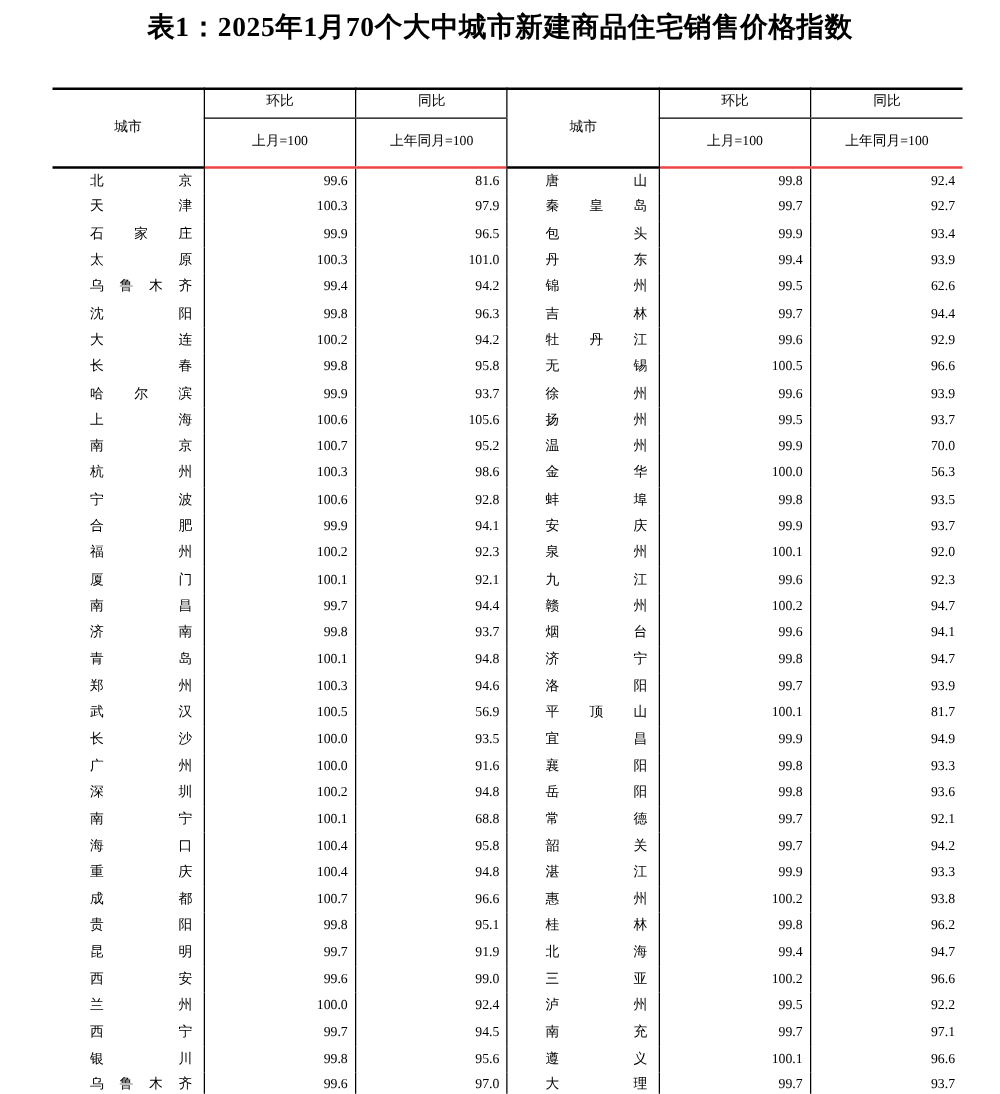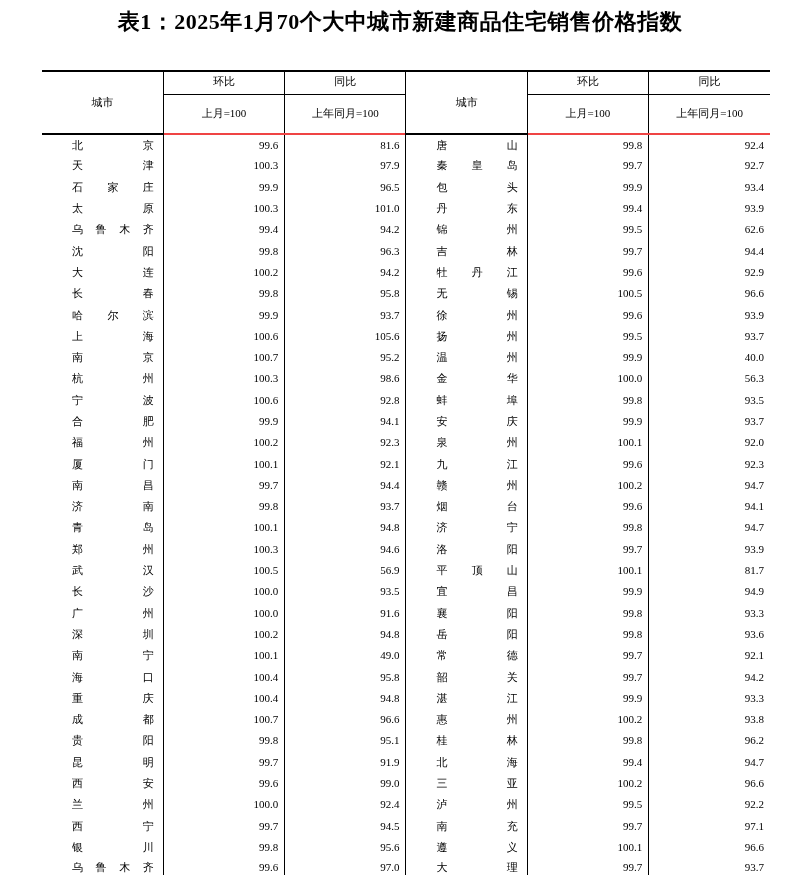--- a/index.html
+++ b/index.html
@@ -169,21 +169,21 @@
         <td class="city">扬州</td>
         <td class="num">99.5</td>
         <td class="num">93.7</td>
       </tr>
       <tr>
         <td class="city c0">南京</td>
         <td class="num">100.7</td>
         <td class="num">95.2</td>
         <td class="city">温州</td>
         <td class="num">99.9</td>
-        <td class="num">40.0</td>
+        <td class="num">70.0</td>
       </tr>
       <tr>
         <td class="city c0">杭州</td>
         <td class="num">100.3</td>
         <td class="num">98.6</td>
         <td class="city">金华</td>
         <td class="num">100.0</td>
         <td class="num">56.3</td>
       </tr>
       <tr>
@@ -278,21 +278,21 @@
         <td class="city c0">深圳</td>
         <td class="num">100.2</td>
         <td class="num">94.8</td>
         <td class="city">岳阳</td>
         <td class="num">99.8</td>
         <td class="num">93.6</td>
       </tr>
       <tr>
         <td class="city c0">南宁</td>
         <td class="num">100.1</td>
-        <td class="num">49.0</td>
+        <td class="num">68.8</td>
         <td class="city">常德</td>
         <td class="num">99.7</td>
         <td class="num">92.1</td>
       </tr>
       <tr>
         <td class="city c0">海口</td>
         <td class="num">100.4</td>
         <td class="num">95.8</td>
         <td class="city">韶关</td>
         <td class="num">99.7</td>

